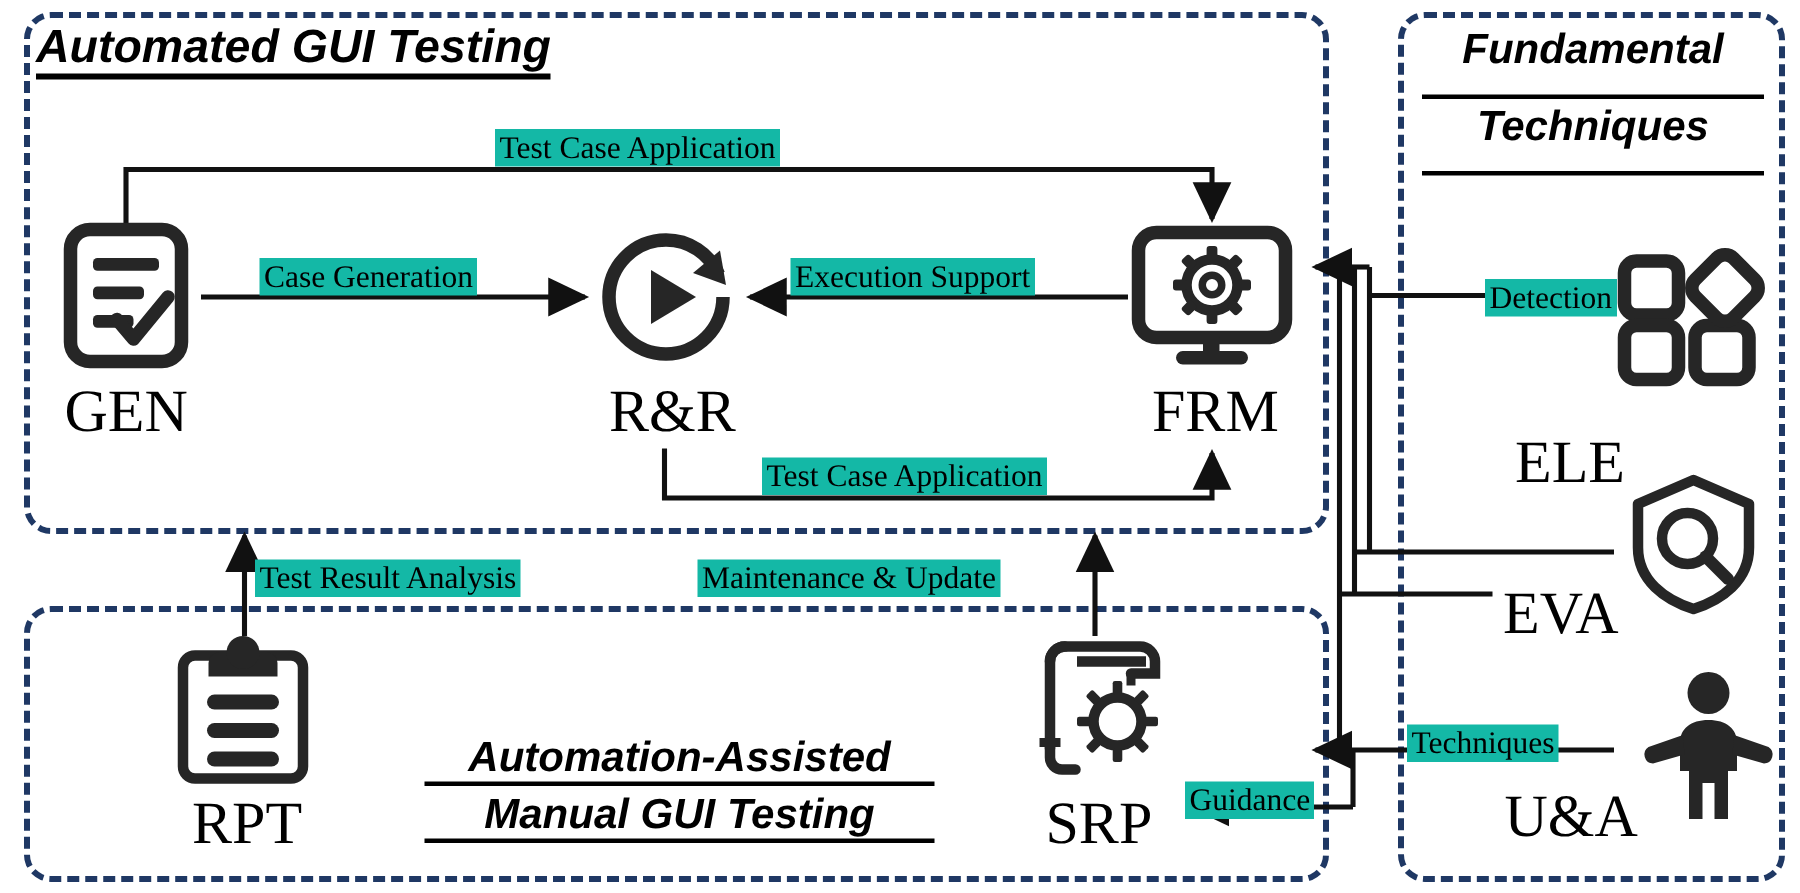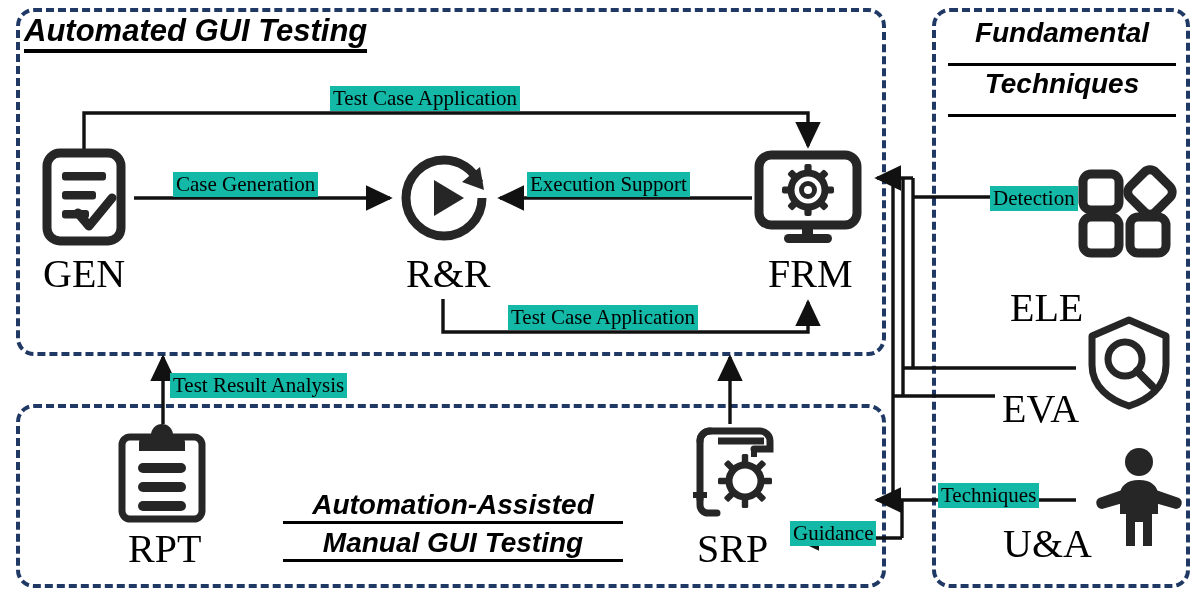--- a/index.html
+++ b/index.html
@@ -237,17 +237,18 @@
   <div class="node-label" id="lbl-srp">SRP</div>
   <div class="node-label" id="lbl-ele">ELE</div>
   <div class="node-label" id="lbl-eva">EVA</div>
   <div class="node-label" id="lbl-ua">U&amp;A</div>
 
   <div class="edge-label" id="el-tca-top">Test Case Application</div>
   <div class="edge-label" id="el-casegen">Case Generation</div>
   <div class="edge-label" id="el-execsup">Execution Support</div>
   <div class="edge-label" id="el-tca-bot">Test Case Application</div>
   <div class="edge-label" id="el-tra">Test Result Analysis</div>
+  <div class="edge-label" id="el-mu">Maintenance &amp; Update</div>
   <div class="edge-label" id="el-guidance">Guidance</div>
   <div class="edge-label" id="el-detection">Detection</div>
   <div class="edge-label" id="el-improvement">Techniques</div>
 
 </div>
 
 </body></html>

